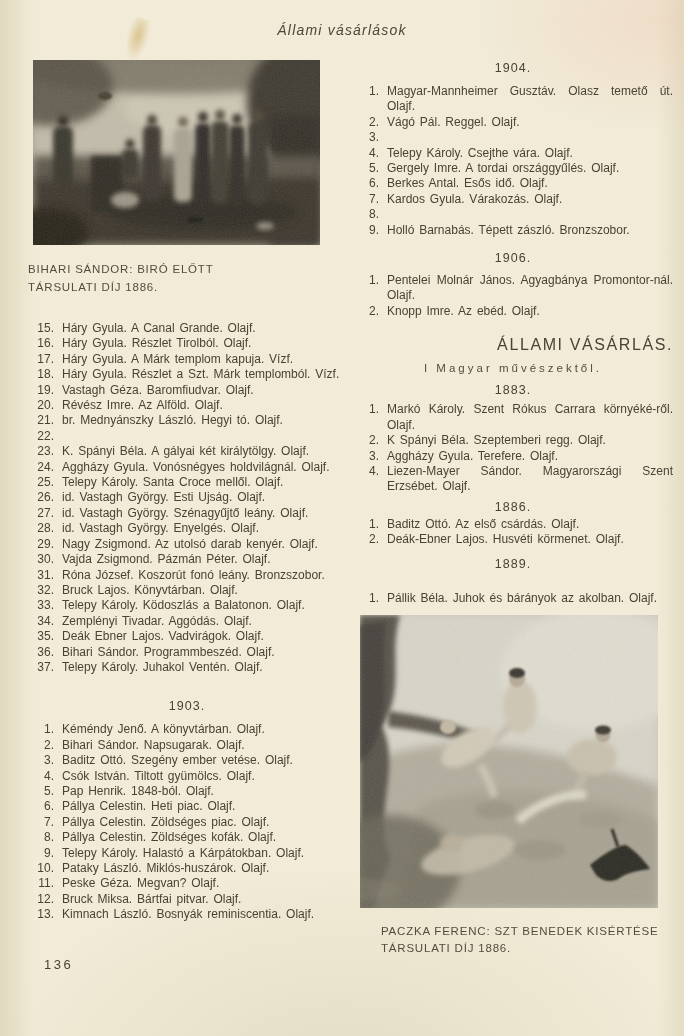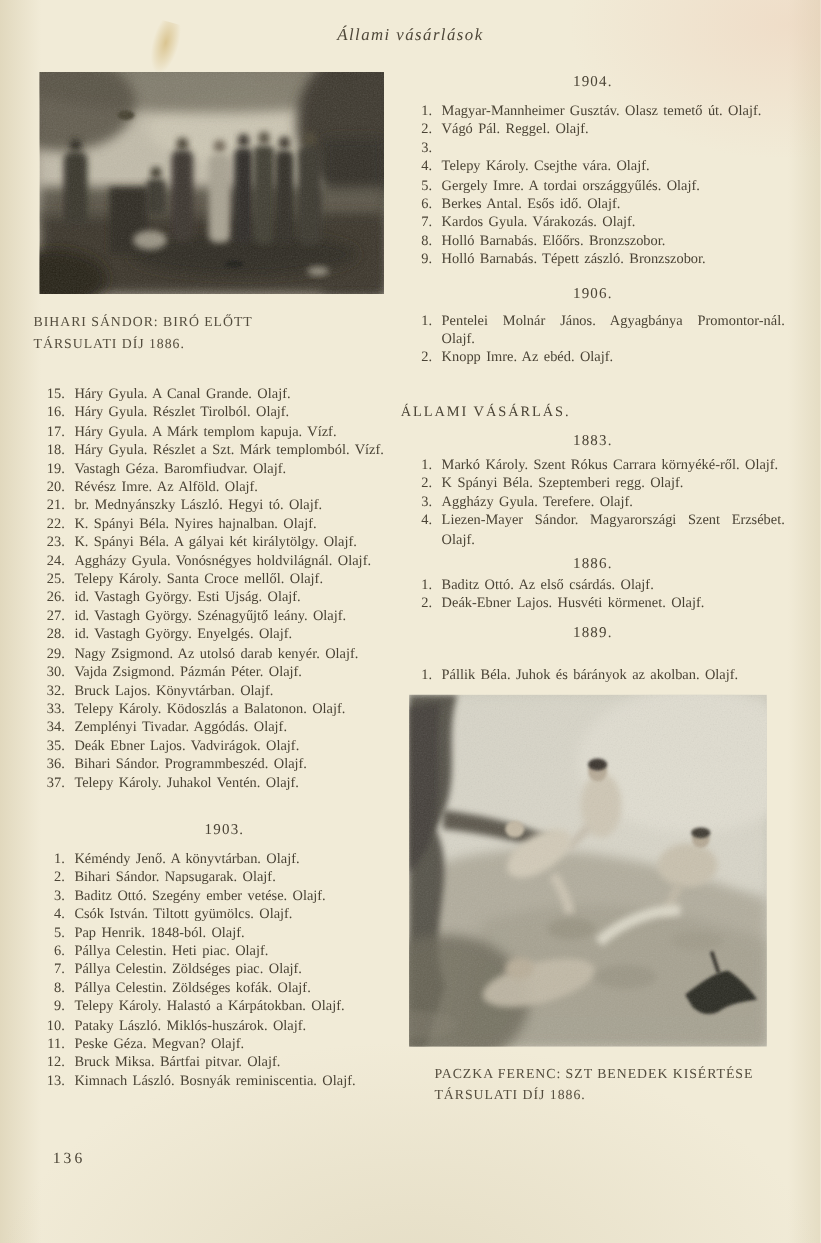--- a/index.html
+++ b/index.html
@@ -4,36 +4,36 @@
 <style>
   html,body{margin:0;padding:0;}
   .page{
     position:relative;
     width:684px;height:1036px;
     background:
       radial-gradient(ellipse 260px 160px at 96% 2%, rgba(236,200,178,0.40), rgba(236,200,178,0) 70%),
       radial-gradient(ellipse 500px 300px at 50% 104%, rgba(190,178,140,0.25), rgba(190,178,140,0) 70%),
       linear-gradient(90deg, rgba(205,193,158,0.45) 0%, rgba(205,193,158,0) 5%, rgba(205,193,158,0) 96%, rgba(205,193,158,0.35) 100%),
       #f1ebd7;
-    font-family:Liberation Serif, serif;
+    font-family:Liberation Sans, sans-serif;
     color:#4a4335;
     overflow:hidden;
   }
   .stain{
     position:absolute;left:126px;top:18px;width:22px;height:44px;
     background:radial-gradient(ellipse at 50% 40%, rgba(190,150,60,0.45), rgba(190,150,60,0) 70%);
     transform:rotate(15deg);
   }
   .header{
     position:absolute;top:22px;left:0;width:100%;
     text-align:center;font-style:italic;font-size:14px;letter-spacing:1.2px;color:#4e4739;
   }
   .col{position:absolute;top:56px;}
   .col.left{left:28px;width:318px;}
-  .col.right{left:334px;width:320px;}
+  .col.right{left:353px;width:320px;}
   .fig{margin:0;padding:0;line-height:0;}
   .fig1{margin:4px 0 0 5px;}
   .fig2{margin:9px 0 0 7px;}
   .fig svg{display:block;}
   .caption{
     margin-top:16px;font-size:11.5px;line-height:17.5px;
     letter-spacing:0.8px;color:#544d3e;
   }
   .caption.right-cap{margin-top:15px;padding-left:28px;}
   .list{font-size:12px;line-height:15.4px;word-spacing:1.5px;}
@@ -43,21 +43,21 @@
   .year{
     text-align:center;font-size:12.5px;letter-spacing:1px;color:#4a4335;
   }
   .y1903{margin:24px 0 9px 0;}
   .y1904{margin:5px 0 9px 0;}
   .y1906{margin:13px 0 8px 0;}
   .y1883{margin:9px 0 5px 0;}
   .y1886{margin:5px 0 3px 0;}
   .y1889{margin:9px 0 20px 0;}
   .sec-title{
-    margin-top:30px;text-align:left;font-size:12px;letter-spacing:1.6px;color:#4a4335;
+    margin-top:17px;text-align:right;font-size:16px;letter-spacing:1.6px;color:#4a4335;
   }
   .sec-sub{
     margin-top:8px;text-align:center;font-size:11.5px;letter-spacing:3px;color:#554e3f;
   }
   .pagenum{
     position:absolute;left:44px;top:957px;
     font-size:13px;letter-spacing:2.5px;color:#4a4335;
   }
   .defs-holder{position:absolute;width:0;height:0;overflow:hidden;}
 </style>
@@ -172,21 +172,20 @@
           <span class="txt">Révész Imre. Az Alföld. Olajf.</span>
         </div>
 
         <div class="li">
           <span class="num">21.</span>
           <span class="txt">br. Mednyánszky László. Hegyi tó. Olajf.</span>
         </div>
 
         <div class="li">
           <span class="num">22.</span>
-          <span class="txt">K. Spányi Béla. Nyires hajnalban. Olajf.</span>
         </div>
 
         <div class="li">
           <span class="num">23.</span>
           <span class="txt">K. Spányi Béla. A gályai két királytölgy. Olajf.</span>
         </div>
 
         <div class="li">
           <span class="num">24.</span>
           <span class="txt">Aggházy Gyula. Vonósnégyes holdvilágnál. Olajf.</span>
@@ -215,20 +214,24 @@
         <div class="li">
           <span class="num">29.</span>
           <span class="txt">Nagy Zsigmond. Az utolsó darab kenyér. Olajf.</span>
         </div>
 
         <div class="li">
           <span class="num">30.</span>
           <span class="txt">Vajda Zsigmond. Pázmán Péter. Olajf.</span>
         </div>
 
+        <div class="li">
+          <span class="num">31.</span>
+          <span class="txt">Róna József. Koszorút fonó leány. Bronzszobor.</span>
+        </div>
 
         <div class="li">
           <span class="num">32.</span>
           <span class="txt">Bruck Lajos. Könyvtárban. Olajf.</span>
         </div>
 
         <div class="li">
           <span class="num">33.</span>
           <span class="txt">Telepy Károly. Ködoszlás a Balatonon. Olajf.</span>
         </div>
@@ -361,21 +364,20 @@
           <span class="txt">Berkes Antal. Esős idő. Olajf.</span>
         </div>
 
         <div class="li">
           <span class="num">7.</span>
           <span class="txt">Kardos Gyula. Várakozás. Olajf.</span>
         </div>
 
         <div class="li">
           <span class="num">8.</span>
-          <span class="txt">Holló Barnabás. Előőrs. Bronzszobor.</span>
         </div>
 
         <div class="li">
           <span class="num">9.</span>
           <span class="txt">Holló Barnabás. Tépett zászló. Bronzszobor.</span>
         </div>
 
     </div>
 
     <div class="year y1906">1906.</div>
@@ -387,20 +389,21 @@
         </div>
 
         <div class="li">
           <span class="num">2.</span>
           <span class="txt">Knopp Imre. Az ebéd. Olajf.</span>
         </div>
 
     </div>
 
     <div class="sec-title">ÁLLAMI VÁSÁRLÁS.</div>
+    <div class="sec-sub">I Magyar művészektől.</div>
 
     <div class="year y1883">1883.</div>
     <div class="list">
 
         <div class="li">
           <span class="num">1.</span>
           <span class="txt">Markó Károly. Szent Rókus Carrara környéké-ről. Olajf.</span>
         </div>
 
         <div class="li">

